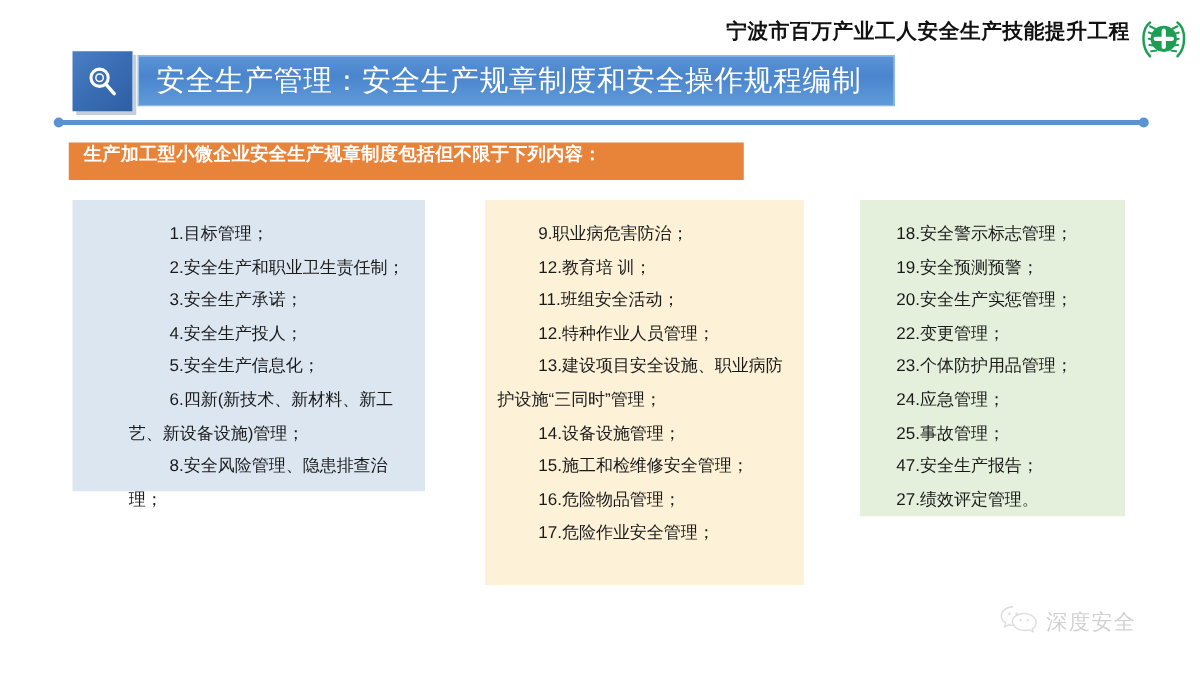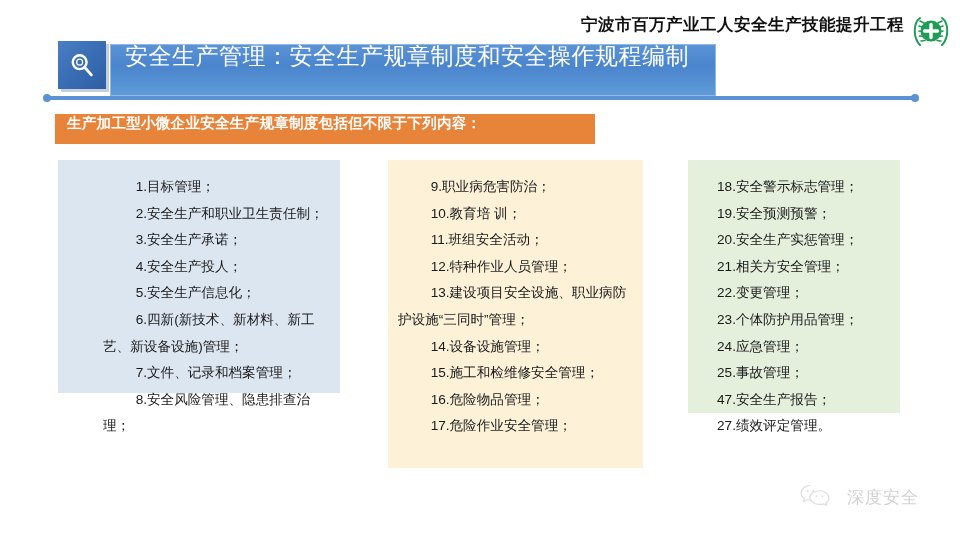--- a/index.html
+++ b/index.html
@@ -58,25 +58,25 @@
     align-items: center;
     justify-content: center;
   }
   .title-icon svg { display: block; }
 
   .title-bar {
     position: absolute;
     left: 110px;
     top: 44px;
     width: 606px;
-    height: 52px;
+    height: 41px;
     background: linear-gradient(180deg, #5b93d6 0%, #4a85cd 40%, #5f9ad9 100%);
     border: 1px solid #8fb9e3;
     display: flex;
-    align-items: flex-start;
+    align-items: center;
     padding-left: 14px;
   }
   .title-bar .txt {
     color: #ffffff;
     font-size: 23px;
     letter-spacing: 0.5px;
     white-space: nowrap;
     line-height: 1;
   }
 
@@ -161,21 +161,21 @@
   }
   #col-3 .line { text-indent: 1.4em; }
 
   
   .watermark {
     position: absolute;
     left: 800px;
     top: 483px;
     display: flex;
     align-items: center;
-    gap: 17px;
+    gap: 7px;
     opacity: 0.45;
   }
   .watermark .wm-txt {
     font-size: 17px;
     color: #9a9a9a;
     letter-spacing: 1px;
     white-space: nowrap;
   }
 </style>
 </head>
@@ -216,39 +216,37 @@
     <span class="txt">生产加工型小微企业安全生产规章制度包括但不限于下列内容：</span>
   </div>
 
   <div class="col" id="col-1" style="background: rgb(220, 230, 241);">
       <div class="line">1.目标管理；</div>
       <div class="line">2.安全生产和职业卫生责任制；</div>
       <div class="line">3.安全生产承诺；</div>
       <div class="line">4.安全生产投人；</div>
       <div class="line">5.安全生产信息化；</div>
       <div class="line">6.四新(新技术、新材料、新工艺、新设备设施)管理；</div>
-      <div class="line">7.文件、记录和档案管理；</div>
       <div class="line">8.安全风险管理、隐患排查治理；</div>
     </div>
   <div class="col" id="col-2" style="background: rgb(253, 242, 216);">
       <div class="line">9.职业病危害防治；</div>
-      <div class="line">10.教育培 训；</div>
+      <div class="line">12.教育培 训；</div>
       <div class="line">11.班组安全活动；</div>
       <div class="line">12.特种作业人员管理；</div>
       <div class="line">13.建设项目安全设施、职业病防护设施“三同时”管理；</div>
       <div class="line">14.设备设施管理；</div>
       <div class="line">15.施工和检维修安全管理；</div>
       <div class="line">16.危险物品管理；</div>
       <div class="line">17.危险作业安全管理；</div>
     </div>
   <div class="col" id="col-3" style="background: rgb(228, 239, 220);">
       <div class="line">18.安全警示标志管理；</div>
       <div class="line">19.安全预测预警；</div>
       <div class="line">20.安全生产实惩管理；</div>
-      <div class="line">21.相关方安全管理；</div>
       <div class="line">22.变更管理；</div>
       <div class="line">23.个体防护用品管理；</div>
       <div class="line">24.应急管理；</div>
       <div class="line">25.事故管理；</div>
       <div class="line">47.安全生产报告；</div>
       <div class="line">27.绩效评定管理。</div>
     </div>
 
   <div class="watermark">
     <span>

